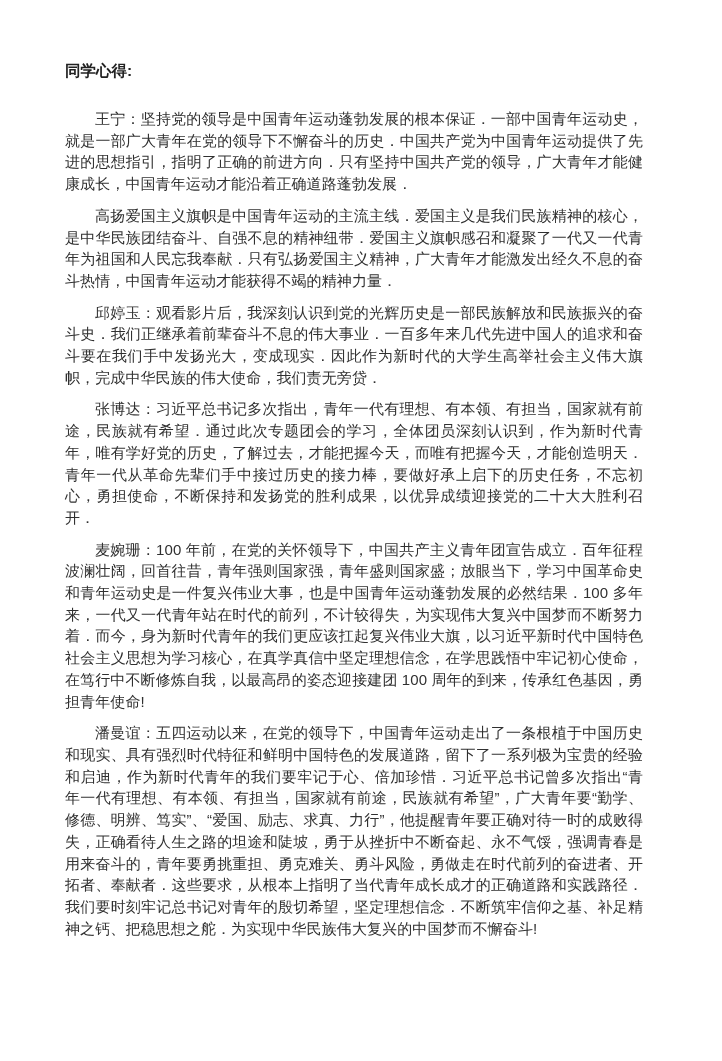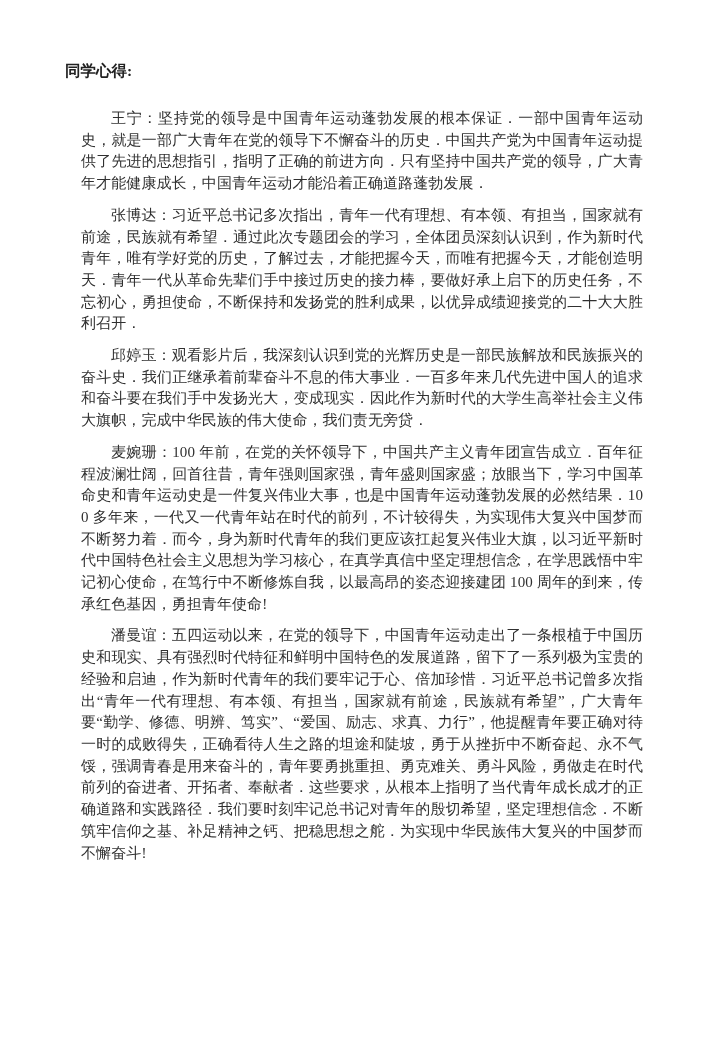--- a/index.html
+++ b/index.html
@@ -7,58 +7,59 @@
     padding: 0;
     background: #ffffff;
   }
   .page {
     position: relative;
     width: 722px;
     height: 1061px;
     background: #ffffff;
     box-sizing: border-box;
     padding: 60px 79px 0 65px;
-    font-family: Liberation Serif, serif;
+    font-family: Liberation Sans, sans-serif;
     color: #303030;
     overflow: hidden;
   }
   .doc-title {
     font-size: 15.5px;
     font-weight: bold;
     line-height: 22px;
     margin: 0 0 26px 0;
     color: #222222;
   }
   .para {
     font-size: 15px;
     line-height: 21.7px;
-    margin: 0 0 10px 16px;
+    margin: 0 0 10px 0;
     text-align: justify;
     text-justify: inter-character;
     text-indent: 2em;
     word-break: break-all;
     letter-spacing: 0.1px;
   }
   .speaker {
     
     font-weight: normal;
   }
 </style>
 </head>
 <body>
 
 <div class="page">
 
   <h1 class="doc-title">同学心得:</h1>
 
   <p class="para"><span class="speaker">王宁：</span><span>坚持党的领导是中国青年运动蓬勃发展的根本保证．一部中国青年运动史，就是一部广大青年在党的领导下不懈奋斗的历史．中国共产党为中国青年运动提供了先进的思想指引，指明了正确的前进方向．只有坚持中国共产党的领导，广大青年才能健康成长，中国青年运动才能沿着正确道路蓬勃发展．</span></p>
 
+  <p class="para"><span class="speaker"></span><span>高扬爱国主义旗帜是中国青年运动的主流主线．爱国主义是我们民族精神的核心，是中华民族团结奋斗、自强不息的精神纽带．爱国主义旗帜感召和凝聚了一代又一代青年为祖国和人民忘我奉献．只有弘扬爱国主义精神，广大青年才能激发出经久不息的奋斗热情，中国青年运动才能获得不竭的精神力量．</span></p>
+
+  <p class="para"><span class="speaker">邱婷玉：</span><span>观看影片后，我深刻认识到党的光辉历史是一部民族解放和民族振兴的奋斗史．我们正继承着前辈奋斗不息的伟大事业．一百多年来几代先进中国人的追求和奋斗要在我们手中发扬光大，变成现实．因此作为新时代的大学生高举社会主义伟大旗帜，完成中华民族的伟大使命，我们责无旁贷．</span></p>
 
   <p class="para"><span class="speaker">张博达：</span><span>习近平总书记多次指出，青年一代有理想、有本领、有担当，国家就有前途，民族就有希望．通过此次专题团会的学习，全体团员深刻认识到，作为新时代青年，唯有学好党的历史，了解过去，才能把握今天，而唯有把握今天，才能创造明天．青年一代从革命先辈们手中接过历史的接力棒，要做好承上启下的历史任务，不忘初心，勇担使命，不断保持和发扬党的胜利成果，以优异成绩迎接党的二十大大胜利召开．</span></p>
-
-  <p class="para"><span class="speaker">邱婷玉：</span><span>观看影片后，我深刻认识到党的光辉历史是一部民族解放和民族振兴的奋斗史．我们正继承着前辈奋斗不息的伟大事业．一百多年来几代先进中国人的追求和奋斗要在我们手中发扬光大，变成现实．因此作为新时代的大学生高举社会主义伟大旗帜，完成中华民族的伟大使命，我们责无旁贷．</span></p>
 
   <p class="para"><span class="speaker">麦婉珊：</span><span>100 年前，在党的关怀领导下，中国共产主义青年团宣告成立．百年征程波澜壮阔，回首往昔，青年强则国家强，青年盛则国家盛；放眼当下，学习中国革命史和青年运动史是一件复兴伟业大事，也是中国青年运动蓬勃发展的必然结果．100 多年来，一代又一代青年站在时代的前列，不计较得失，为实现伟大复兴中国梦而不断努力着．而今，身为新时代青年的我们更应该扛起复兴伟业大旗，以习近平新时代中国特色社会主义思想为学习核心，在真学真信中坚定理想信念，在学思践悟中牢记初心使命，在笃行中不断修炼自我，以最高昂的姿态迎接建团 100 周年的到来，传承红色基因，勇担青年使命!</span></p>
 
   <p class="para"><span class="speaker">潘曼谊：</span><span>五四运动以来，在党的领导下，中国青年运动走出了一条根植于中国历史和现实、具有强烈时代特征和鲜明中国特色的发展道路，留下了一系列极为宝贵的经验和启迪，作为新时代青年的我们要牢记于心、倍加珍惜．习近平总书记曾多次指出“青年一代有理想、有本领、有担当，国家就有前途，民族就有希望”，广大青年要“勤学、修德、明辨、笃实”、“爱国、励志、求真、力行”，他提醒青年要正确对待一时的成败得失，正确看待人生之路的坦途和陡坡，勇于从挫折中不断奋起、永不气馁，强调青春是用来奋斗的，青年要勇挑重担、勇克难关、勇斗风险，勇做走在时代前列的奋进者、开拓者、奉献者．这些要求，从根本上指明了当代青年成长成才的正确道路和实践路径．我们要时刻牢记总书记对青年的殷切希望，坚定理想信念．不断筑牢信仰之基、补足精神之钙、把稳思想之舵．为实现中华民族伟大复兴的中国梦而不懈奋斗!</span></p>
 
 
 </div>
 
 </body></html>

